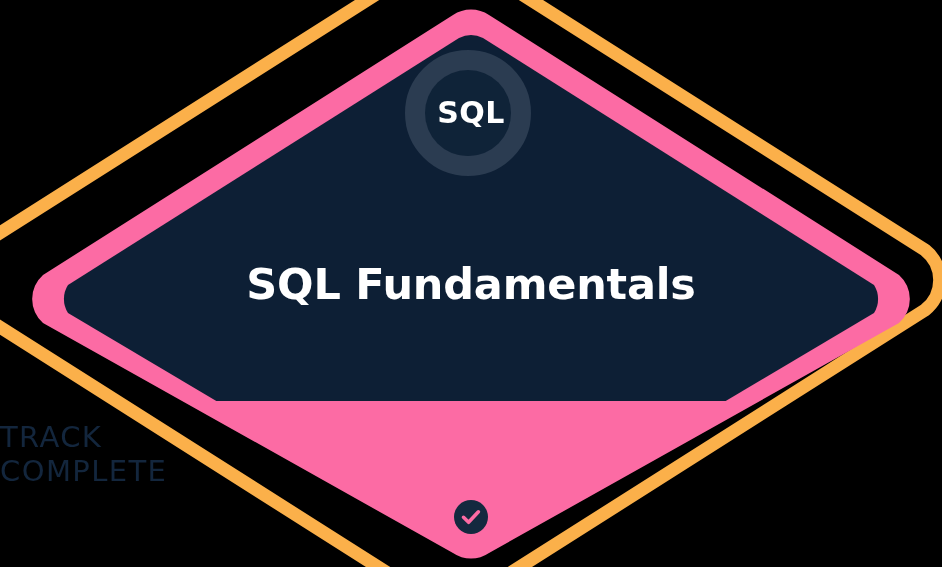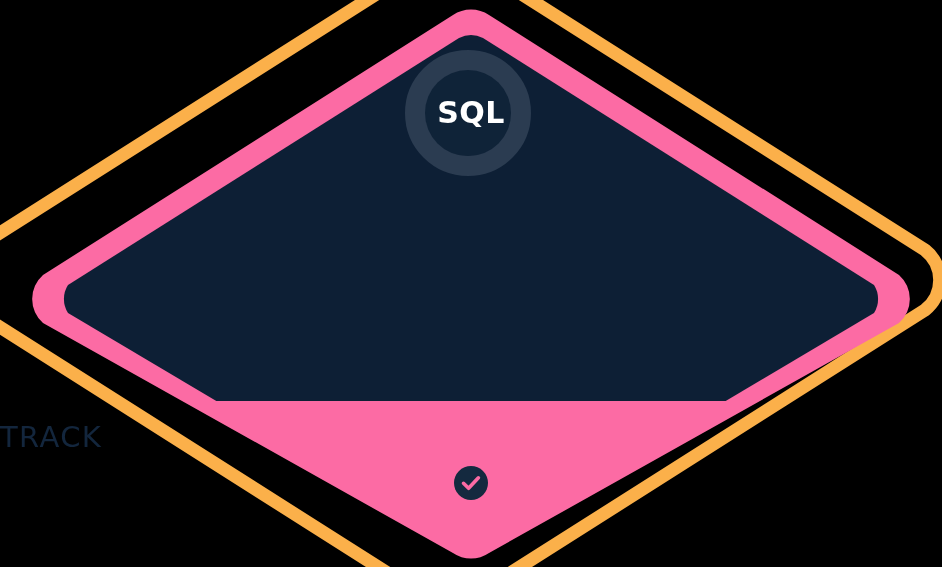--- a/index.html
+++ b/index.html
@@ -146,23 +146,25 @@
 
     <circle cx="468" cy="113" r="61" fill="url(#emblemGlow)"></circle>
     <circle cx="468" cy="113" r="53" fill="none" stroke="#2b3c51" stroke-width="20"></circle>
     <circle cx="468" cy="113" r="43" fill="#0f2338"></circle>
   </svg>
 
   <div id="badge-overlay">
 
     <div class="emblem-label">SQL</div>
 
+    <div class="track-title">SQL Fundamentals</div>
 
     <div class="status-block">
       <span class="status-line">TRACK</span>
+      <span class="status-line">COMPLETE</span>
 
       <div class="check-wrap">
         <svg width="36" height="36" viewBox="0 0 36 36" xmlns="http://www.w3.org/2000/svg">
           <circle cx="18" cy="18" r="17" fill="#14293f"></circle>
           <path d="M 10.5 18.3 L 15.6 23.3 L 25.4 12.8" fill="none" stroke="#fc6ba4" stroke-width="3.6" stroke-linecap="round" stroke-linejoin="round"></path>
         </svg>
       </div>
     </div>
 
   </div>

